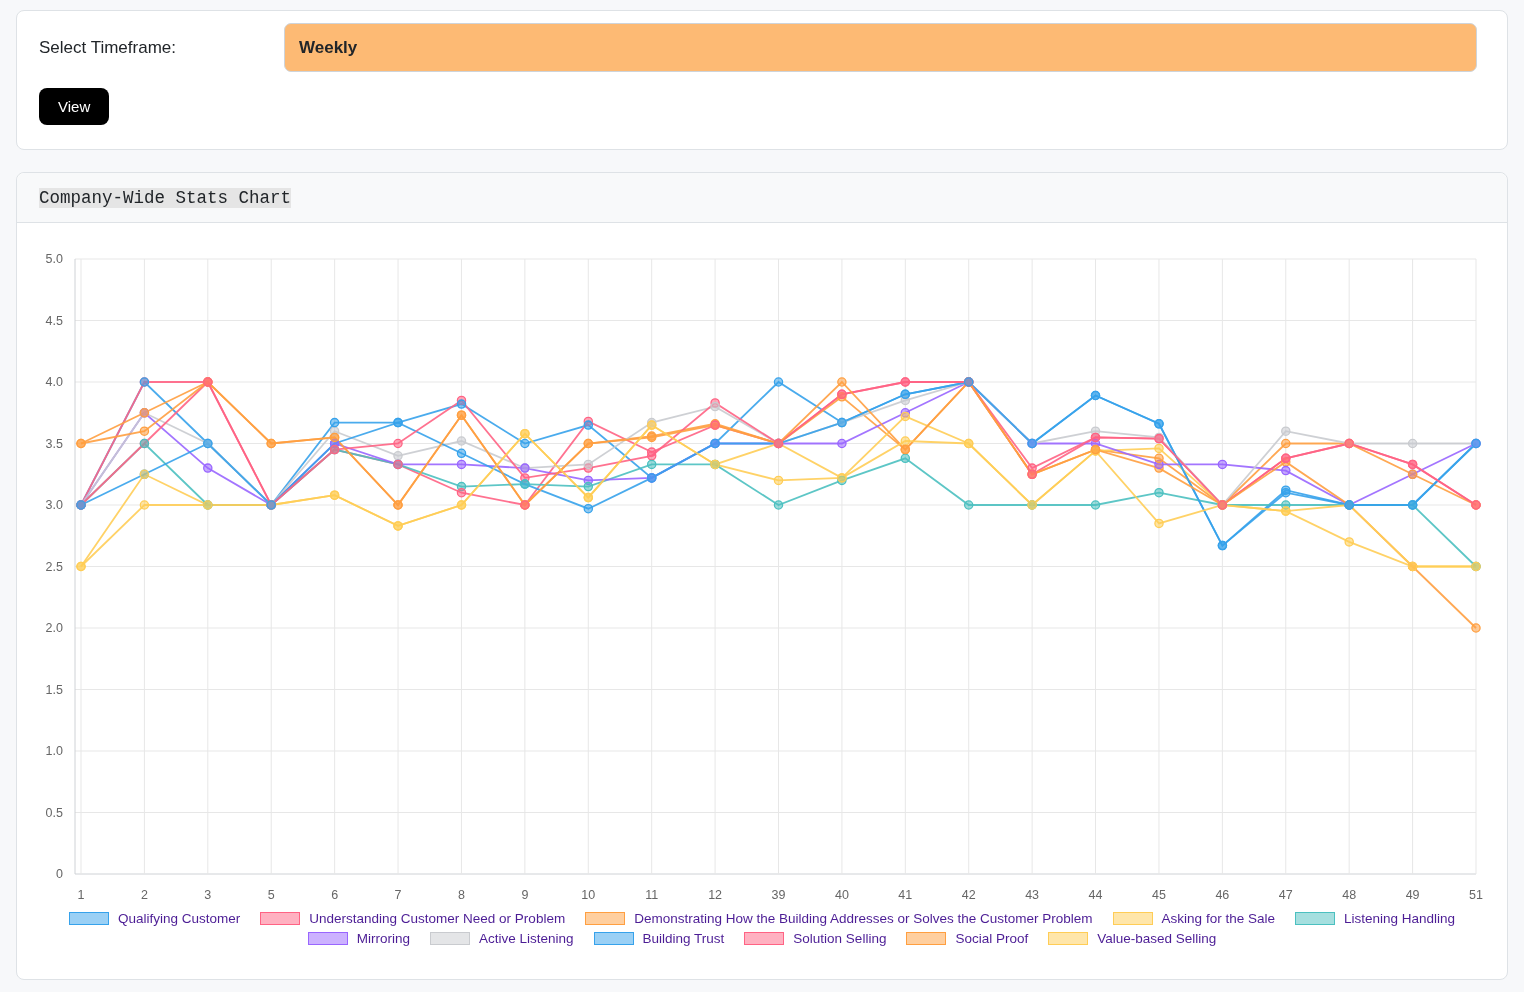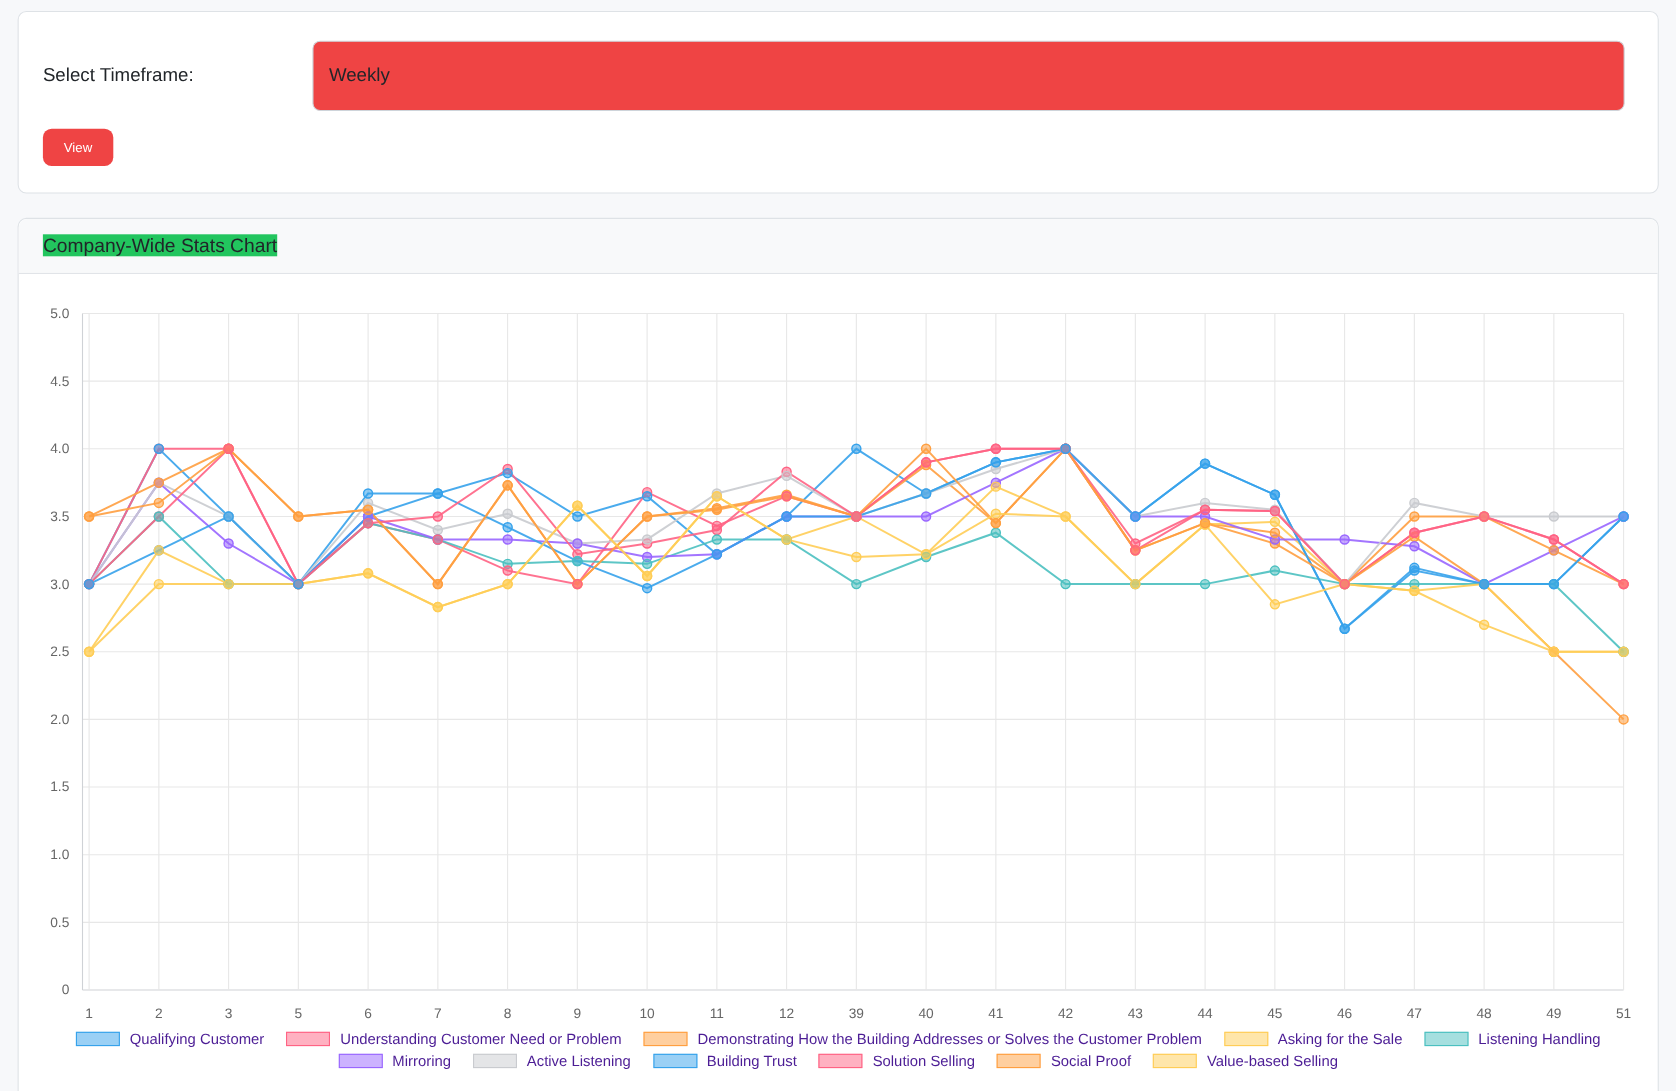--- a/index.html
+++ b/index.html
@@ -9,61 +9,62 @@
     font-family: "Liberation Sans", sans-serif;
     color: #212529;
     overflow: hidden;
   }
   .card {
     background: #fff;
     border: 1px solid #dee2e6;
     border-radius: 8px;
     margin: 0 16px;
   }
-  .controls-card { margin-top: 10px; padding: 26px 30px 24px 22px; }
+  .controls-card { margin-top: 10px; padding: 12px 30px 24px 22px; }
   .controls-row { display: flex; align-items: center; }
   .control-group { display: flex; align-items: center; flex: 1; }
   .control-label { font-size: 17px; width: 245px; flex: none; padding-right: 10px; }
   .control-group + .control-group { margin-left: 28px; }
   .control-group .control-label { width: 245px; }
   .control-input {
     flex: 1;
-    height: 64px;
+    height: 49px;
     border: 1px solid #ced4da;
     border-radius: 7px;
     font-size: 17px;
     font-family: "Liberation Sans", sans-serif;
     color: #212529;
     padding: 0 14px;
-    background: #ef4444;
+    background: #fdba74;
     outline: none;
     width: 100%;
+    font-weight: bold;
   }
   .view-btn {
     margin-top: 16px;
-    background: #ef4444;
+    background: #000000;
     color: #fff;
     border: none;
     border-radius: 8px;
-    font-size: 12px;
+    font-size: 15px;
     font-family: "Liberation Sans", sans-serif;
     padding: 10px 19px;
     cursor: pointer;
     text-align: center;
   }
   .chart-card { margin-top: 22px; height: 808px; display: flex; flex-direction: column; }
   .chart-card-header {
     background: #f8f9fa;
     border-bottom: 1px solid #dee2e6;
     border-radius: 8px 8px 0 0;
     padding: 14px 22px;
     font-size: 17.5px;
     flex: none;
   }
-  .title-highlight { background: #22c55e; }
+  .title-highlight { background: #e5e5e5; font-family: Liberation Mono, monospace; }
   .chart-card-body { padding: 10px 8px 6px 8px; flex: 1; }
   .chart-svg-wrap { width: 1474px; height: 676px; }
   .legend {
     width: 1460px;
     margin: 2px auto 0 auto;
     display: flex;
     flex-wrap: wrap;
     justify-content: center;
     row-gap: 5px;
   }

